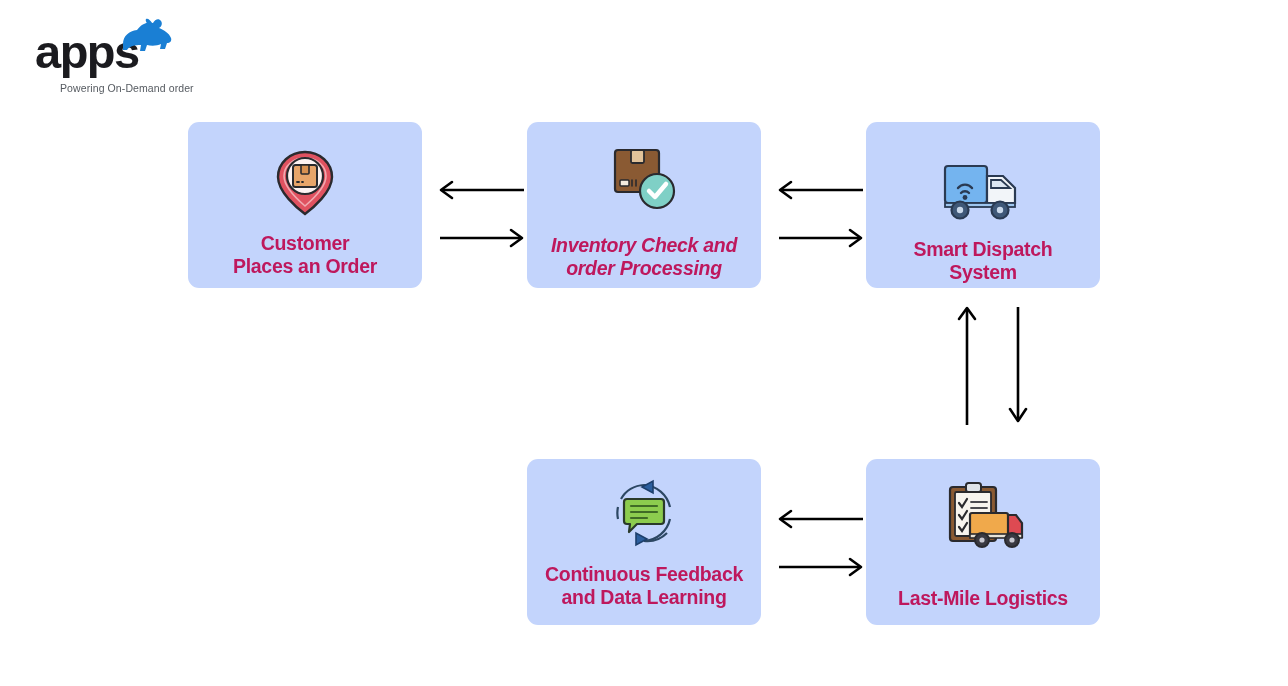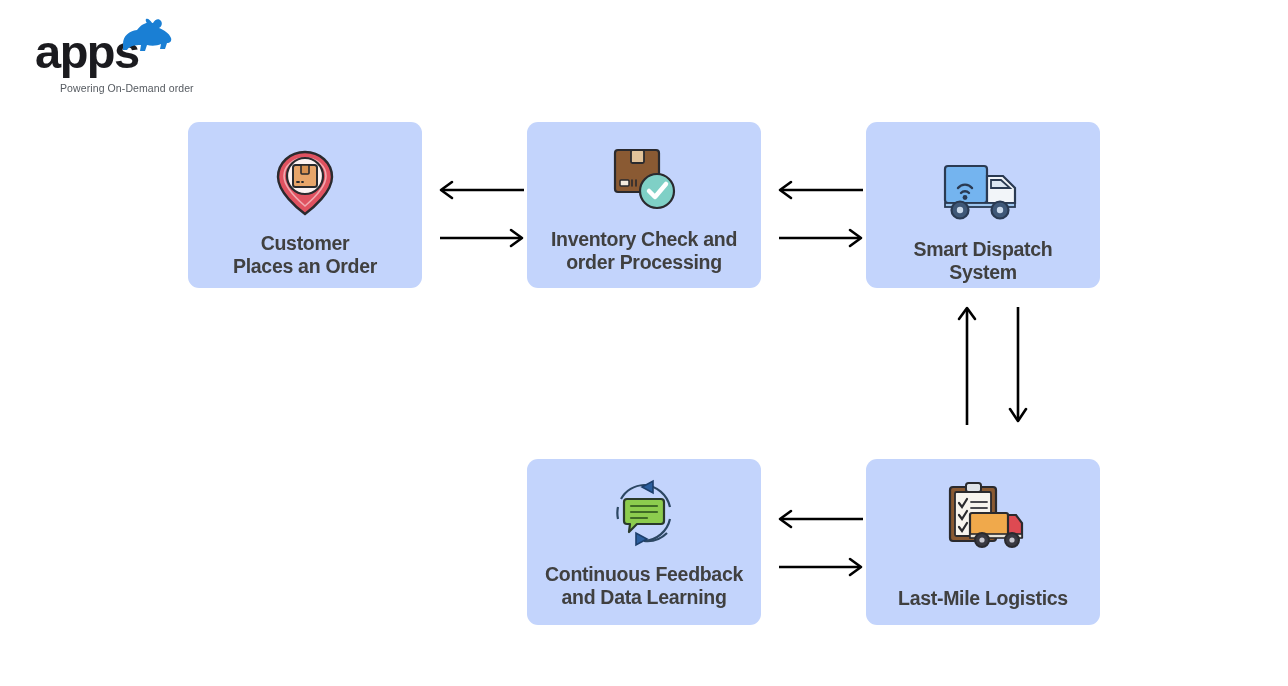--- a/index.html
+++ b/index.html
@@ -30,33 +30,33 @@
   
   .node {
     position: absolute;
     background: #c3d4fc;
     border-radius: 11px;
     display: flex; flex-direction: column;
     align-items: center; justify-content: flex-start;
   }
   .node-icon { display: flex; align-items: center; justify-content: center; }
   .node-label {
-    font-size: 19.5px; font-weight: 700; color: #404040;
+    font-size: 19.5px; font-weight: 700; color: #be185d;
     text-align: center; line-height: 1.2; letter-spacing: -0.3px;
     white-space: pre-line; font-family: "Liberation Sans", sans-serif;
   }
 
   #node-customer  { left:188px; top:122px; width:234px; height:166px; padding-top:22px; }
   #node-inventory { left:527px; top:122px; width:234px; height:166px; padding-top:22px; }
   #node-dispatch  { left:866px; top:122px; width:234px; height:166px; padding-top:36px; }
   #node-feedback  { left:527px; top:459px; width:234px; height:166px; padding-top:20px; }
   #node-lastmile  { left:866px; top:459px; width:234px; height:166px; padding-top:22px; }
 
   #node-customer  .node-label { margin-top: 12px; }
-  #node-inventory .node-label { margin-top: 14px; }
+  #node-inventory .node-label { margin-top: 20px; font-style: italic; }
   #node-dispatch  .node-label { margin-top: 14px; }
   #node-feedback  .node-label { margin-top: 16px; }
   #node-lastmile  .node-label { margin-top: 36px; }
 
   
   .arrow { position: absolute; }
   #arrows-c-i  { left: 436px; top: 176px; }
   #arrows-i-d  { left: 775px; top: 176px; }
   #arrows-d-l  { left: 955px; top: 303px; }
   #arrows-l-f  { left: 775px; top: 505px; }

